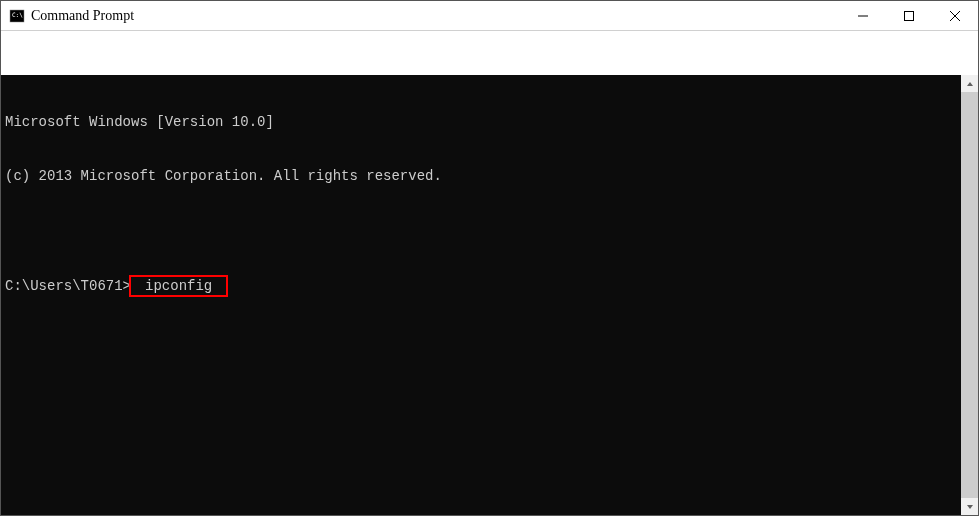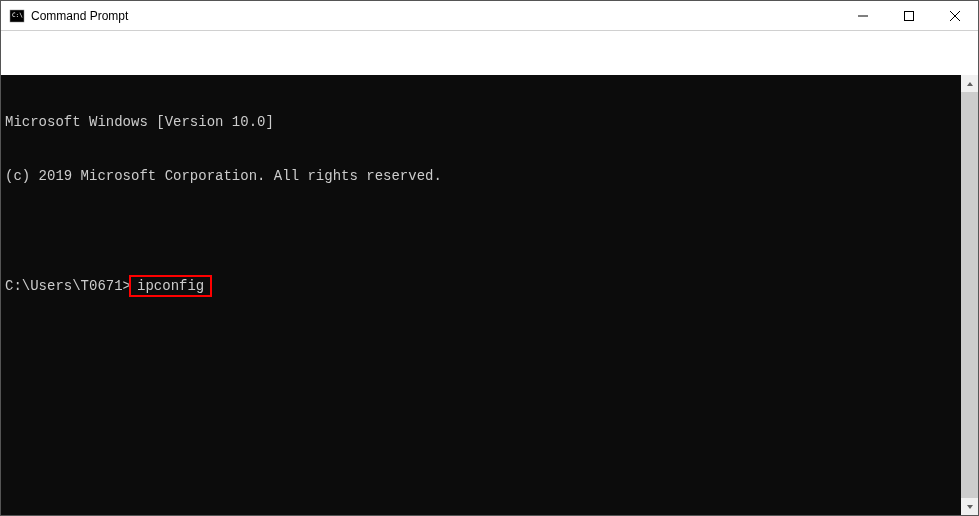--- a/index.html
+++ b/index.html
@@ -35,23 +35,24 @@
       margin: 0 6px 0 8px;
       display: flex;
       align-items: center;
       justify-content: center;
     }
     .titlebar-icon svg {
       width: 16px;
       height: 16px;
     }
     .titlebar-title {
-      font-size: 12px;
+      font-size: 14px;
       color: #000;
       flex: 1;
+      font-family: Liberation Serif, serif;
     }
     .titlebar-controls {
       display: flex;
       height: 100%;
     }
     .titlebar-btn {
       width: 46px;
       height: 100%;
       display: flex;
       align-items: center;
@@ -79,21 +80,21 @@
       padding: 2px 4px;
       white-space: pre;
       overflow: hidden;
     }
     .terminal-line {
       white-space: pre;
     }
     .highlight-box {
       border: 2px solid #ff0000;
       display: inline-block;
-      padding: 0 6px;
+      padding: 0 14px;
       margin-left: -2px;
     }
     .scrollbar {
       width: 17px;
       background: #f0f0f0;
       display: flex;
       flex-direction: column;
     }
     .scroll-btn {
       height: 17px;
@@ -148,21 +149,21 @@
         <svg viewBox="0 0 10 10">
             <line x1="0" y1="0" x2="10" y2="10" stroke="#000" stroke-width="1"></line>
             <line x1="10" y1="0" x2="0" y2="10" stroke="#000" stroke-width="1"></line>
           </svg>
       </div>
     </div>
   </div>
   <div class="content-wrap">
     <div class="terminal">
       <div class="terminal-line">Microsoft Windows [Version 10.0]</div>
-      <div class="terminal-line">(c) 2019 Microsoft Corporation. All rights reserved.</div>
+      <div class="terminal-line">(c) 2013 Microsoft Corporation. All rights reserved.</div>
       <div class="terminal-line">&nbsp;</div>
       <div class="terminal-line"><span>C:\Users\T0671&gt;</span><span class="highlight-box"><span>ipconfig</span></span></div>
     </div>
     <div class="scrollbar">
       <div class="scroll-btn">
         <svg viewBox="0 0 8 8">
             <polygon points="4,2 7,6 1,6" fill="#606060"></polygon>
           </svg>
       </div>
       <div class="scroll-track">

